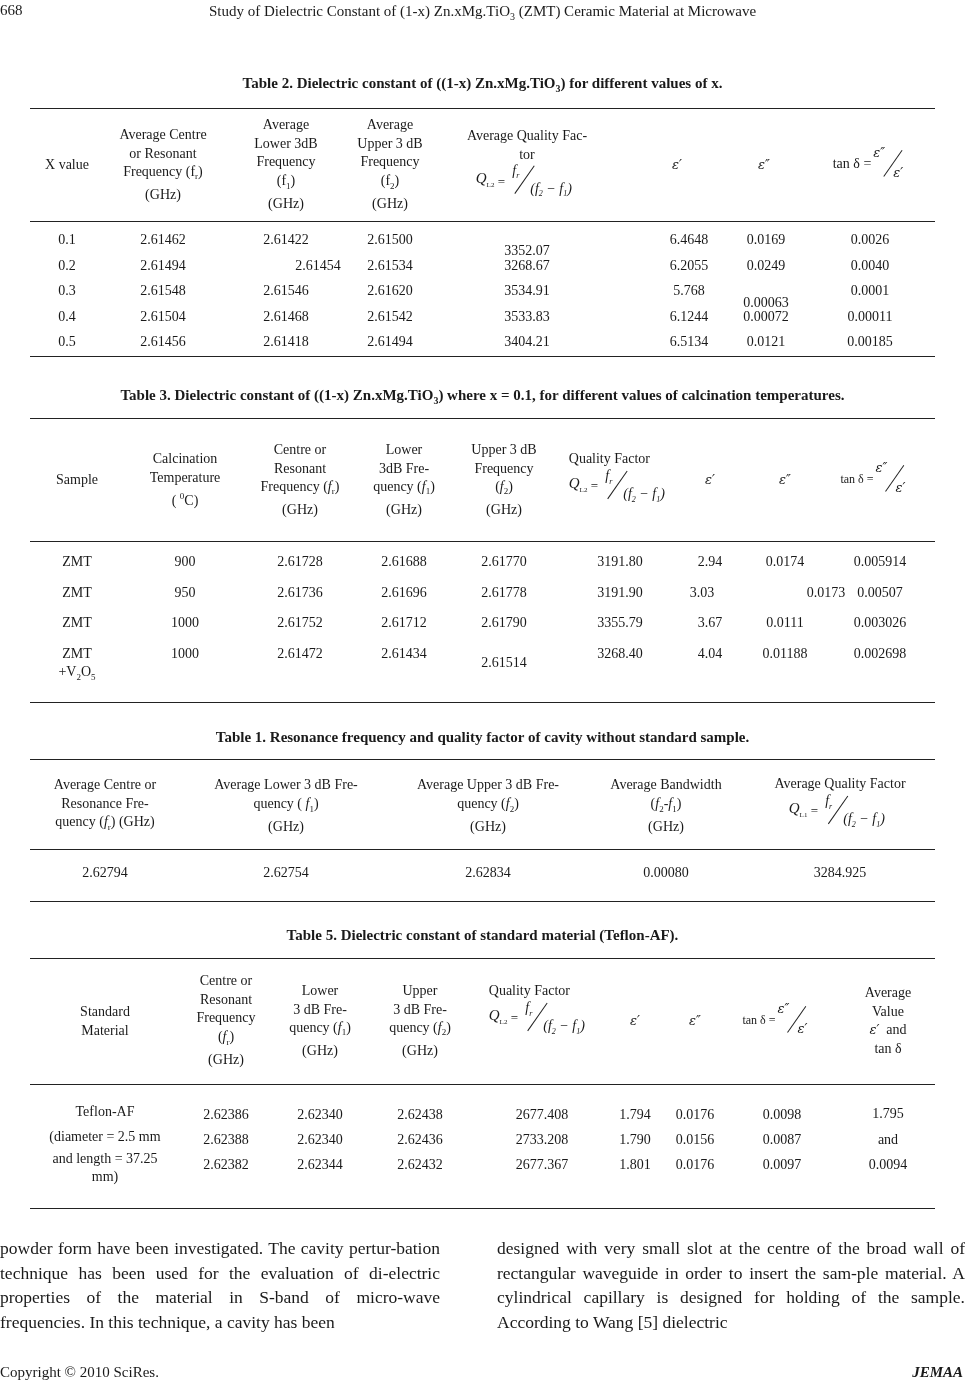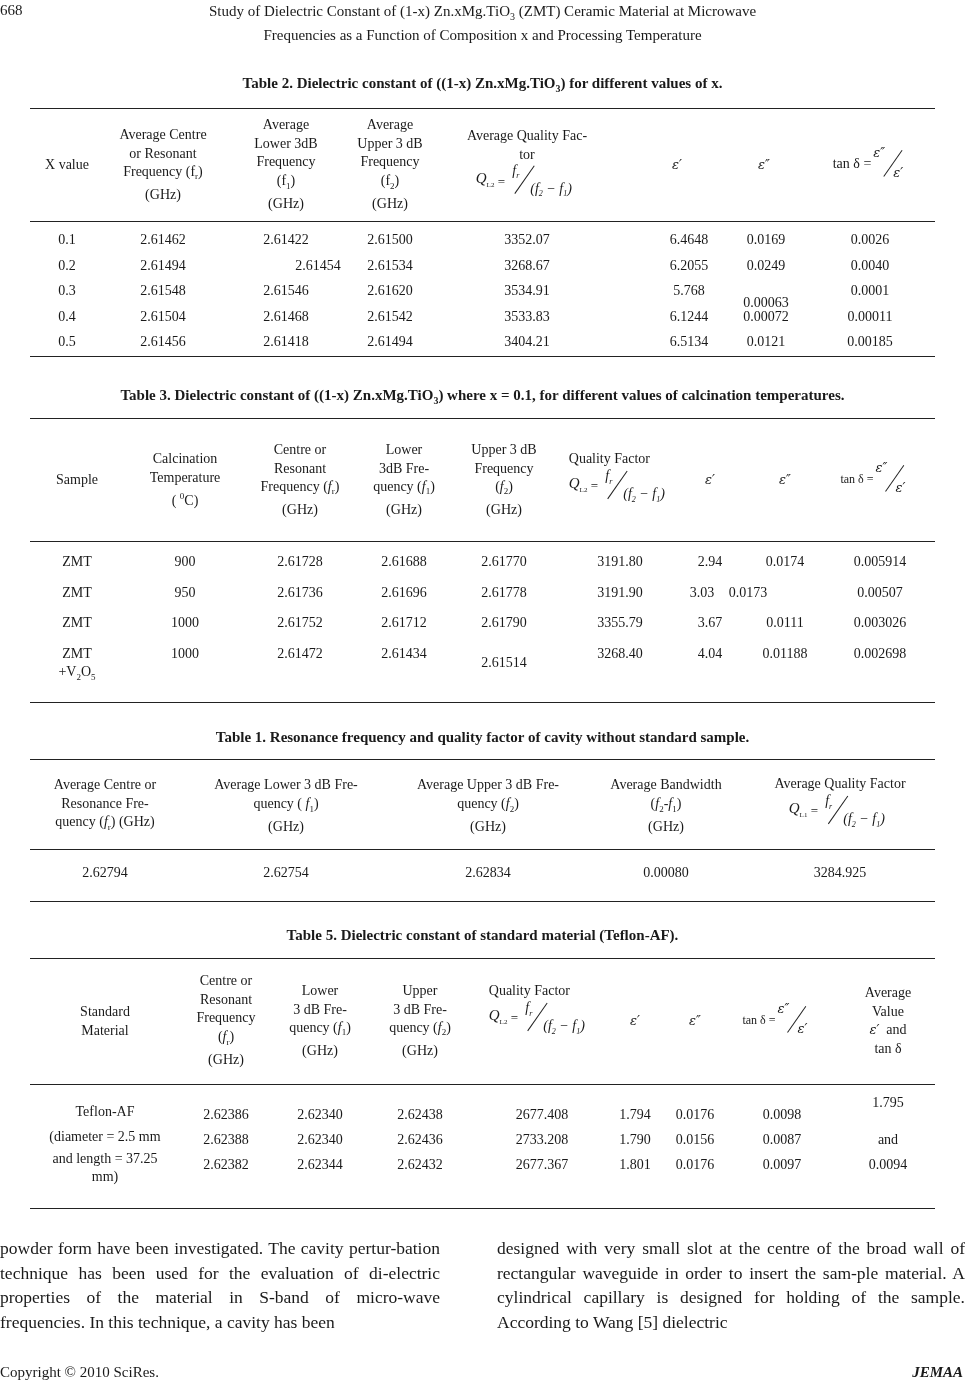--- a/index.html
+++ b/index.html
@@ -37,21 +37,20 @@
     .body-text { position: absolute; top: 1236px; width: 440px; font-size: 17.5px; line-height: 24.6px; text-align: justify; }
     .footer-left { position: absolute; left: 0; top: 1364px; font-size: 15px; }
     .footer-right { position: absolute; right: 2px; top: 1364px; font-size: 15px; font-weight: bold; font-style: italic; }
   </style>
 </head>
 <body>
 
 <div class="page-num">668</div>
 <div class="running-head">
   <div><span>Study of Dielectric Constant of (1-x) Zn.xMg.TiO</span><sub>3</sub><span> (ZMT) Ceramic Material at Microwave</span></div>
-  <div>Frequencies as a Function of Composition x and Processing Temperature</div>
 </div>
 
 <div class="caption" style="top:75px"><span>Table 2. Dielectric constant of ((1-x) Zn.xMg.TiO</span><sub>3</sub><span>) for different values of x.</span></div>
 <div class="tbl" style="top:108px;height:247px">
   <div class="thead" style="height:112px">
     <div class="hcell" style="left:37px;top:56px">X value</div>
     <div class="hcell" style="left:133px;top:56px">
       <div>Average Centre</div>
       <div>or Resonant</div>
       <div><span>Frequency (f</span><sub>r</sub><span>)</span></div>
@@ -82,21 +81,21 @@
     </div>
     <div class="hcell eps" style="left:647px;top:56px">ε′</div>
     <div class="hcell eps" style="left:734px;top:56px">ε″</div>
     <div class="hcell" style="left:845px;top:56px"><span>tan δ =</span><span class="tan-frac eps"><span class="num">ε″</span><span class="line"></span><span class="den">ε′</span></span></div>
   </div>
   <div id="t2body" style="position:relative;height:133px">
       <div class="cell" style="left: 37px; top: 9px;">0.1</div>
       <div class="cell" style="left: 133px; top: 9px;">2.61462</div>
       <div class="cell" style="left: 256px; top: 9px;">2.61422</div>
       <div class="cell" style="left: 360px; top: 9px;">2.61500</div>
-      <div class="cell" style="left: 497px; top: 9px;">3352.07</div>
+      <div class="cell" style="left: 497px; top: 20px;">3352.07</div>
       <div class="cell" style="left: 659px; top: 9px;">6.4648</div>
       <div class="cell" style="left: 736px; top: 9px;">0.0169</div>
       <div class="cell" style="left: 840px; top: 9px;">0.0026</div>
       <div class="cell" style="left: 37px; top: 34.5px;">0.2</div>
       <div class="cell" style="left: 133px; top: 34.5px;">2.61494</div>
       <div class="cell" style="left: 256px; top: 34.5px; margin-left: 32px;">2.61454</div>
       <div class="cell" style="left: 360px; top: 34.5px;">2.61534</div>
       <div class="cell" style="left: 497px; top: 34.5px;">3268.67</div>
       <div class="cell" style="left: 659px; top: 34.5px;">6.2055</div>
       <div class="cell" style="left: 736px; top: 34.5px;">0.0249</div>
@@ -177,21 +176,21 @@
       <div class="cell" style="left: 680px; top: 11px;">2.94</div>
       <div class="cell" style="left: 755px; top: 11px;">0.0174</div>
       <div class="cell" style="left: 850px; top: 11px;">0.005914</div>
       <div class="cell" style="left: 47px; top: 41.5px;">ZMT</div>
       <div class="cell" style="left: 155px; top: 41.5px;">950</div>
       <div class="cell" style="left: 270px; top: 41.5px;">2.61736</div>
       <div class="cell" style="left: 374px; top: 41.5px;">2.61696</div>
       <div class="cell" style="left: 474px; top: 41.5px;">2.61778</div>
       <div class="cell" style="left: 590px; top: 41.5px;">3191.90</div>
       <div class="cell" style="left: 672px; top: 41.5px;">3.03</div>
-      <div class="cell" style="left: 718px; top: 41.5px;">0.0173</div>
+      <div class="cell" style="left: 796px; top: 41.5px;">0.0173</div>
       <div class="cell" style="left: 850px; top: 41.5px;">0.00507</div>
       <div class="cell" style="left: 47px; top: 72px;">ZMT</div>
       <div class="cell" style="left: 155px; top: 72px;">1000</div>
       <div class="cell" style="left: 270px; top: 72px;">2.61752</div>
       <div class="cell" style="left: 374px; top: 72px;">2.61712</div>
       <div class="cell" style="left: 474px; top: 72px;">2.61790</div>
       <div class="cell" style="left: 590px; top: 72px;">3355.79</div>
       <div class="cell" style="left: 680px; top: 72px;">3.67</div>
       <div class="cell" style="left: 755px; top: 72px;">0.0111</div>
       <div class="cell" style="left: 850px; top: 72px;">0.003026</div>
@@ -300,21 +299,21 @@
       <div style="line-height:20px">and length = 37.25</div>
       <div style="line-height:16px">mm)</div>
     </div>
   <div class="cell" style="left: 196px; top: 21px;">2.62386</div>
       <div class="cell" style="left: 290px; top: 21px;">2.62340</div>
       <div class="cell" style="left: 390px; top: 21px;">2.62438</div>
       <div class="cell" style="left: 512px; top: 21px;">2677.408</div>
       <div class="cell" style="left: 605px; top: 21px;">1.794</div>
       <div class="cell" style="left: 665px; top: 21px;">0.0176</div>
       <div class="cell" style="left: 752px; top: 21px;">0.0098</div>
-      <div class="cell" style="left: 858px; top: 9px; text-align: center;">1.795</div>
+      <div class="cell" style="left: 858px; top: 20px; text-align: center;">1.795</div>
       <div class="cell" style="left: 196px; top: 46px;">2.62388</div>
       <div class="cell" style="left: 290px; top: 46px;">2.62340</div>
       <div class="cell" style="left: 390px; top: 46px;">2.62436</div>
       <div class="cell" style="left: 512px; top: 46px;">2733.208</div>
       <div class="cell" style="left: 605px; top: 46px;">1.790</div>
       <div class="cell" style="left: 665px; top: 46px;">0.0156</div>
       <div class="cell" style="left: 752px; top: 46px;">0.0087</div>
       <div class="cell" style="left: 858px; top: 46px;">and</div>
       <div class="cell" style="left: 196px; top: 71px;">2.62382</div>
       <div class="cell" style="left: 290px; top: 71px;">2.62344</div>

